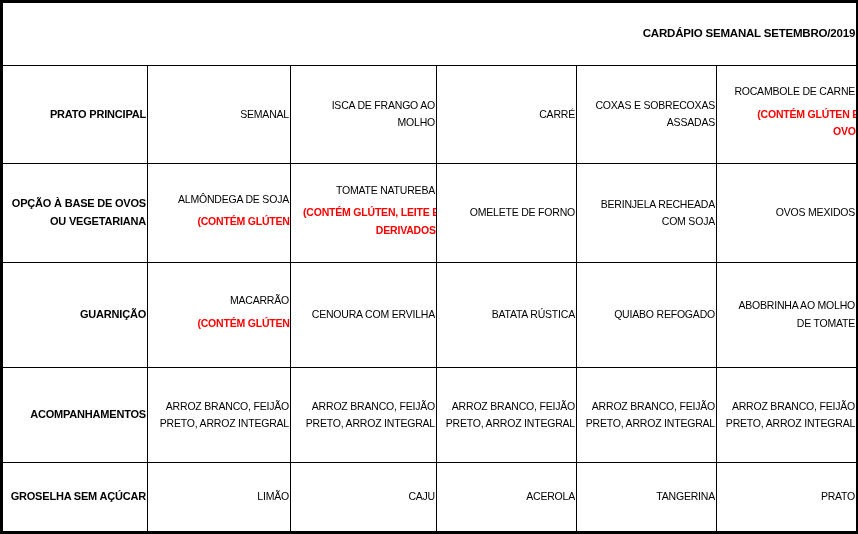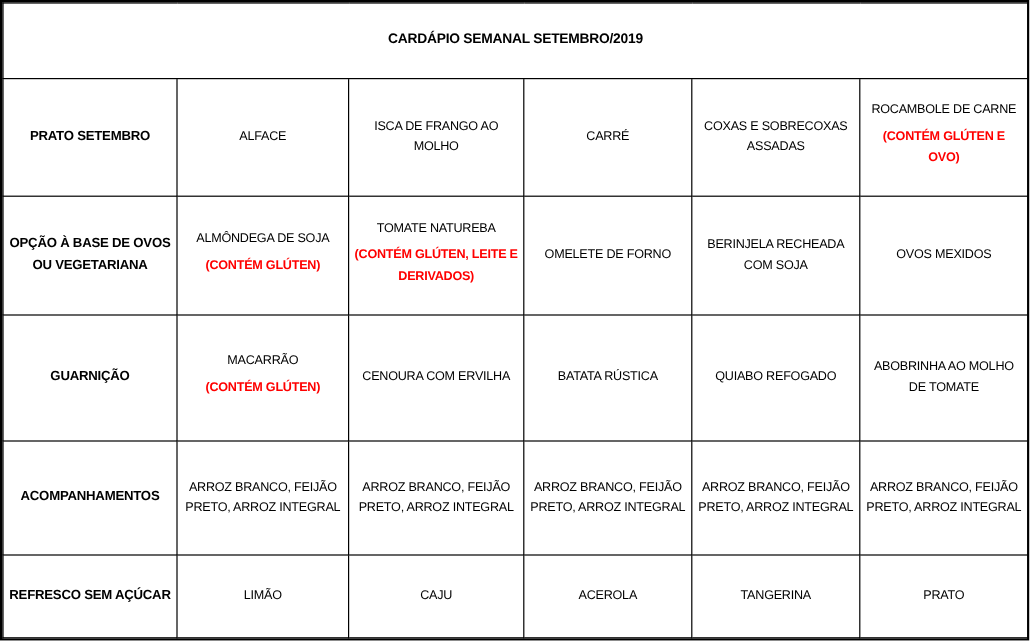--- a/index.html
+++ b/index.html
@@ -22,21 +22,21 @@
     box-sizing: content-box;
   }
   table.menu {
     width: 854px;
     height: 530px;
     border-collapse: collapse;
     table-layout: fixed;
   }
   table.menu td, table.menu th {
     border: 1px solid #000000;
-    text-align: center;
+    text-align: right;
     vertical-align: middle;
     padding: 0 1px;
     color: #000000;
     overflow: hidden;
     letter-spacing: -0.2px;
   }
   .title-cell {
     font-size: 11.5px;
     font-weight: bold;
     line-height: 1.2;
@@ -83,23 +83,23 @@
         <col style="width:140px">
           <col style="width:140px">
           <col style="width:140px">
       </colgroup>
       <tbody>
         <tr style="height:40px">
           <td class="title-cell" colspan="6">CARDÁPIO SEMANAL SETEMBRO/2019</td>
         </tr>
 
         <tr style="height:59px">
-          <th class="rowlabel">PRATO SETEMBRO</th>
-          <td class="cell">
-              <span class="txt">ALFACE</span>
+          <th class="rowlabel">PRATO PRINCIPAL</th>
+          <td class="cell">
+              <span class="txt">SEMANAL</span>
             </td>
           <td class="cell">
               <span class="txt">ISCA DE FRANGO AO
 MOLHO</span>
             </td>
           <td class="cell">
               <span class="txt">CARRÉ</span>
             </td>
           <td class="cell">
               <span class="txt">COXAS E SOBRECOXAS
@@ -178,21 +178,21 @@
           <td class="cell">
               <span class="txt">ARROZ BRANCO, FEIJÃO
 PRETO, ARROZ INTEGRAL</span>
             </td>
         </tr>
 
 
 
 
         <tr style="height:44px">
-          <th class="rowlabel">REFRESCO SEM AÇÚCAR</th>
+          <th class="rowlabel">GROSELHA SEM AÇÚCAR</th>
           <td class="cell">
               <span class="txt">LIMÃO</span>
             </td>
           <td class="cell">
               <span class="txt">CAJU</span>
             </td>
           <td class="cell">
               <span class="txt">ACEROLA</span>
             </td>
           <td class="cell">

